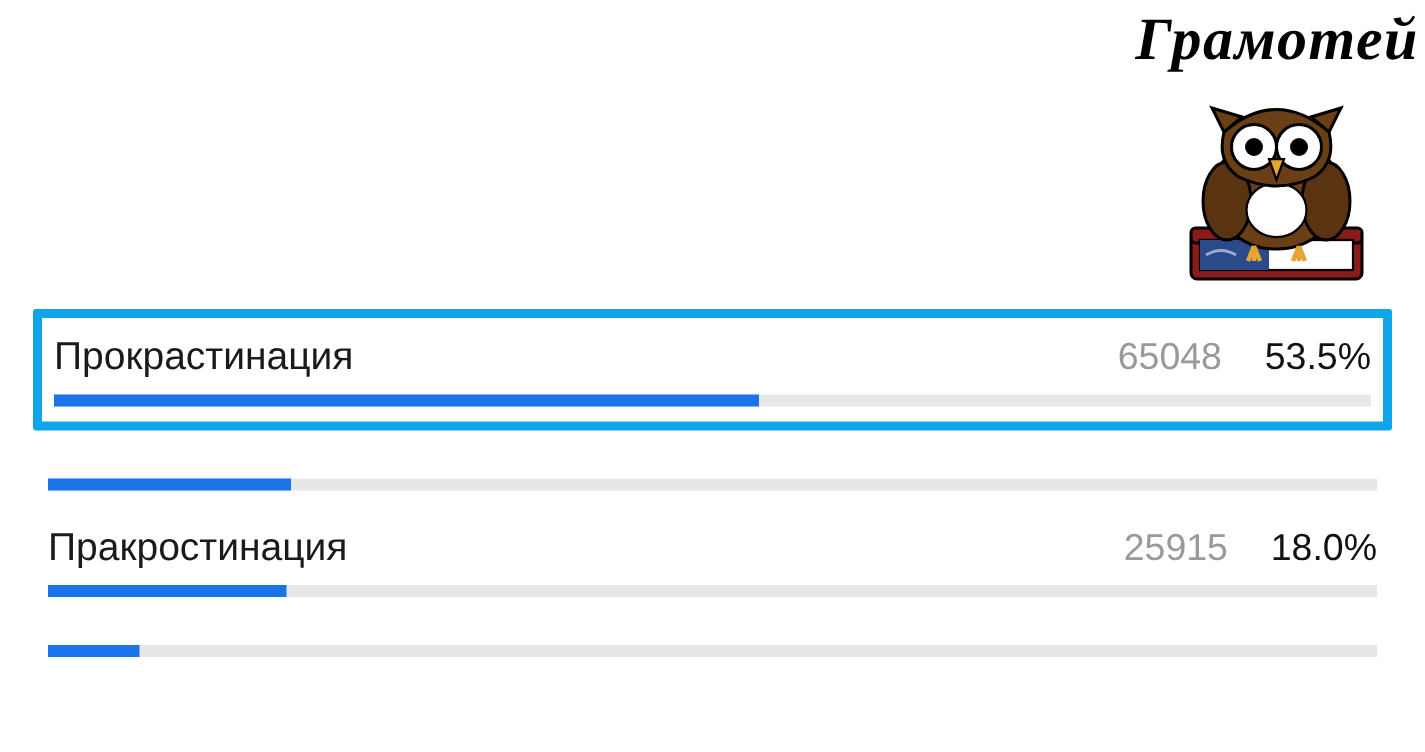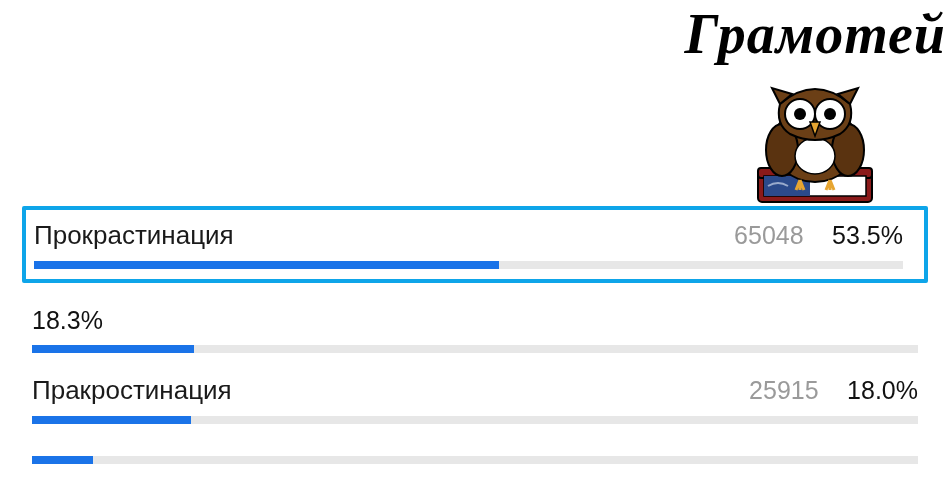--- a/index.html
+++ b/index.html
@@ -21,21 +21,21 @@
   .brand{
     position:absolute;
     top:0;
     right:4px;
     text-align:center;
   }
   .brand-title{
     font-family:"Brush Script MT","Segoe Script","Comic Sans MS",cursive;
     font-style:italic;
     font-weight:bold;
-    font-size:56px;
+    font-size:40px;
     line-height:1;
     color:#000;
     margin:6px 0 2px 0;
     letter-spacing:1px;
   }
   .brand-logo{
     display:block;
     margin:0 auto;
   }
   
@@ -44,23 +44,23 @@
     left:22px;
     right:22px;
     top:206px;
   }
   .option{
     position:relative;
     padding:12px 10px 0 10px;
     margin-bottom:10px;
   }
   .option.correct{
-    border:4px solid #0ea5e9;
+    border:6px solid #0ea5e9;
     border-radius:2px;
-    padding:10px 21px 0 8px;
+    padding:10px 8px 0 8px;
   }
   .row{
     display:flex;
     align-items:baseline;
     font-size:26px;
     line-height:1.2;
   }
   .label{
     flex:1 1 auto;
     color:#1a1a1a;
@@ -141,21 +141,20 @@
         <span class="count">65048</span>
         <span class="pct">53.5%</span>
       </div>
       <div class="bar">
         <div class="bar-fill" style="width:53.5%"></div>
       </div>
     </div>
 
     <div class="option">
       <div class="row">
-        <span class="pct">18.3%</span>
       </div>
       <div class="bar">
         <div class="bar-fill" style="width:18.3%"></div>
       </div>
     </div>
 
     <div class="option">
       <div class="row">
         <span class="label">Пракростинация</span>
         <span class="count">25915</span>

